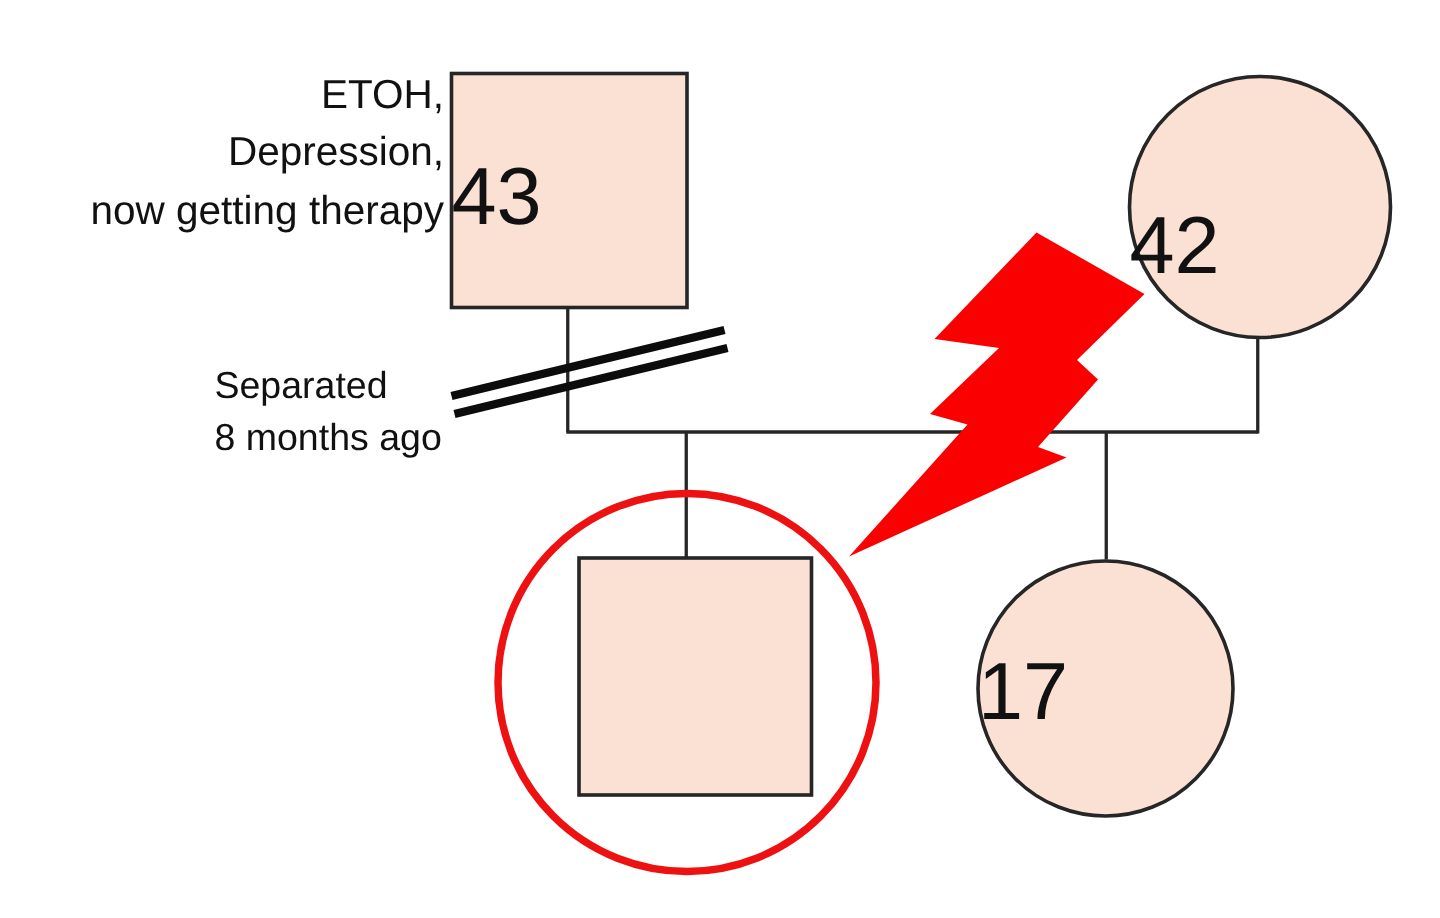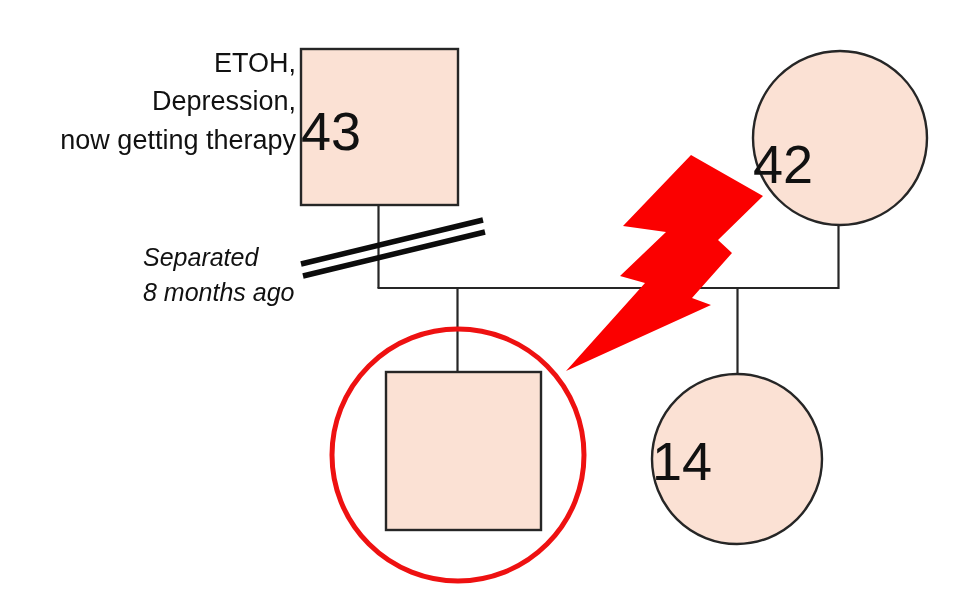--- a/index.html
+++ b/index.html
@@ -49,21 +49,20 @@
     width: 296px;
     text-align: right;
     font-size: 27px;
     line-height: 1.42;
   }
   #separation-note {
     left: 143px;
     top: 240px;
     width: 230px;
     text-align: left;
-    font-style: italic;
     font-size: 25px;
     line-height: 1.38;
     font-weight: 500;
   }
 </style>
 </head>
 <body>
 
 <div id="genogram-canvas">
 
@@ -93,21 +92,21 @@
     <circle cx="458" cy="455" r="126" fill="none" stroke="#EE1111" stroke-width="5"></circle>
 
     <polygon fill="#FB0000" stroke="none" points="691,155 763,196 718,240 732,253 692,298 711,305 566,371 645,283 620,276 666,232 623,226"></polygon>
   </svg>
 
   <div class="node-label" style="left:301px; top:104px; width:157px;">43</div>
 
   <div class="node-label" style="left:753px; top:113px; width:174px;margin-top:24px;">42</div>
 
 
-  <div class="node-label" style="left:652px; top:434px; width:170px;">14</div>
+  <div class="node-label" style="left:652px; top:434px; width:170px;">17</div>
 
   <div class="annotation" id="father-note">ETOH,
 Depression,
 now getting therapy</div>
 
   <div class="annotation" id="separation-note">Separated
 8 months ago</div>
 
 </div>
 

